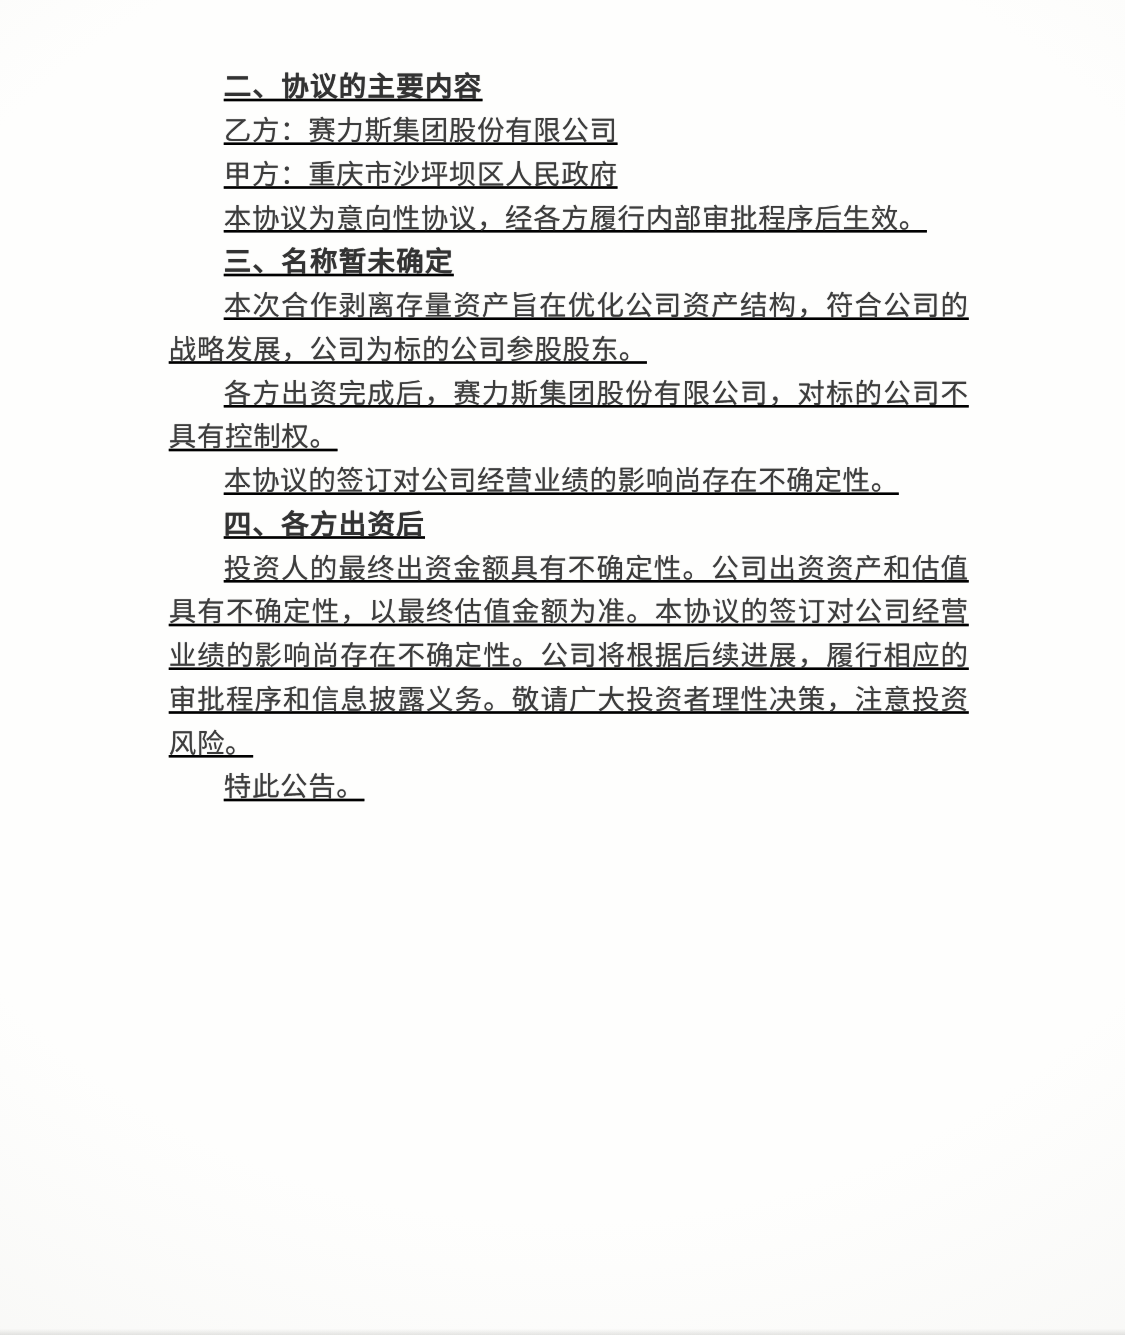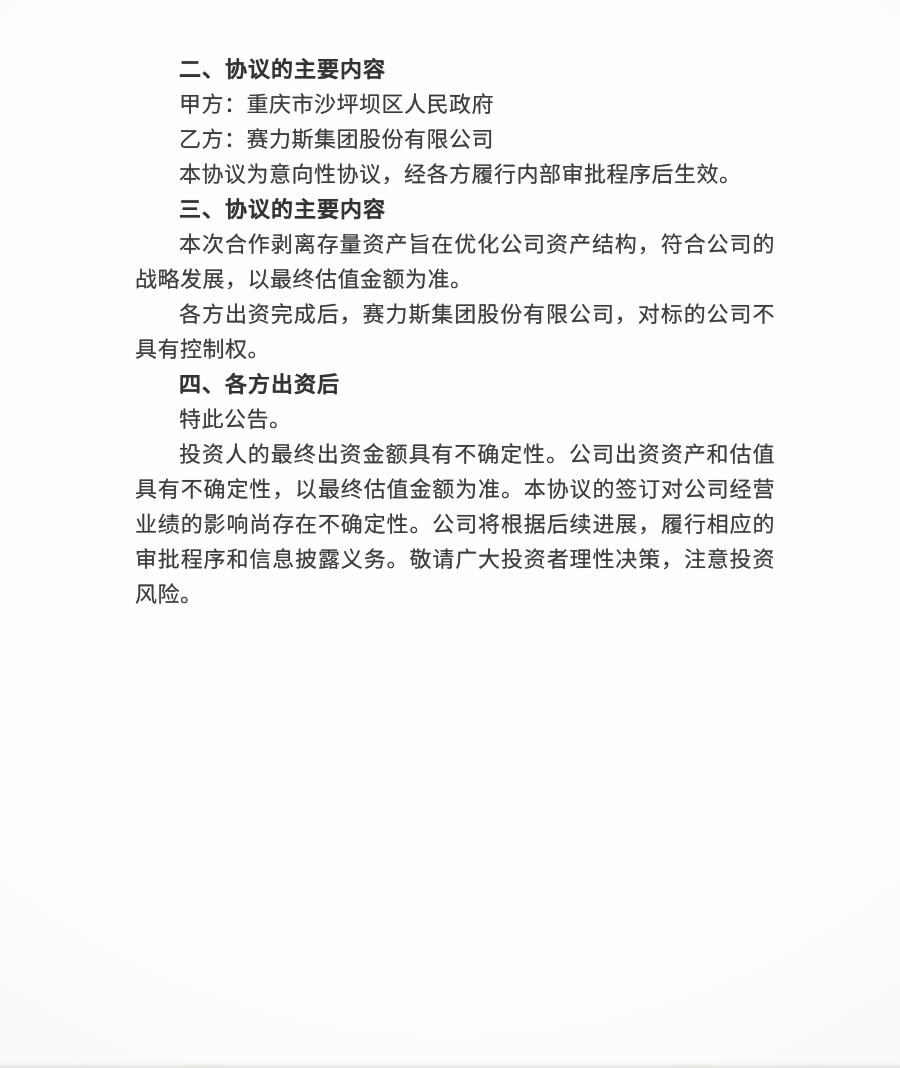--- a/index.html
+++ b/index.html
@@ -8,20 +8,21 @@
     background: #f4f4f2;
   }
   .photo {
     position: relative;
     width: 900px;
     height: 1068px;
     margin: 0 auto;
     overflow: hidden;
     background:
       radial-gradient(ellipse 120% 90% at 50% 42%, #fefefd 55%, #f6f6f4 88%, #efefec 100%);
+    text-decoration: underline;
   }
   .photo::after {
     
     content: "";
     position: absolute;
     left: 0; right: 0; bottom: 0;
     height: 5px;
     background: linear-gradient(to bottom, rgba(0,0,0,0), rgba(120,120,115,0.18));
     pointer-events: none;
   }
@@ -55,26 +56,27 @@
     color: #333333;
   }
 </style>
 </head>
 <body>
 
 <div class="photo">
   <div class="doc">
 
     <h2 class="heading">二、协议的主要内容</h2>
+    <p class="para">乙方：赛力斯集团股份有限公司</p>
     <p class="para">甲方：重庆市沙坪坝区人民政府</p>
-    <p class="para">乙方：赛力斯集团股份有限公司</p>
     <p class="para">本协议为意向性协议，经各方履行内部审批程序后生效。</p>
 
-    <h2 class="heading">三、协议的主要内容</h2>
-    <p class="para">本次合作剥离存量资产旨在优化公司资产结构，符合公司的战略发展，以最终估值金额为准。</p>
+    <h2 class="heading">三、名称暂未确定</h2>
+    <p class="para">本次合作剥离存量资产旨在优化公司资产结构，符合公司的战略发展，公司为标的公司参股股东。</p>
     <p class="para">各方出资完成后，赛力斯集团股份有限公司，对标的公司不具有控制权。</p>
+    <p class="para">本协议的签订对公司经营业绩的影响尚存在不确定性。</p>
 
     <h2 class="heading">四、各方出资后</h2>
+    <p class="para">投资人的最终出资金额具有不确定性。公司出资资产和估值具有不确定性，以最终估值金额为准。本协议的签订对公司经营业绩的影响尚存在不确定性。公司将根据后续进展，履行相应的审批程序和信息披露义务。敬请广大投资者理性决策，注意投资风险。</p>
     <p class="para">特此公告。</p>
-    <p class="para">投资人的最终出资金额具有不确定性。公司出资资产和估值具有不确定性，以最终估值金额为准。本协议的签订对公司经营业绩的影响尚存在不确定性。公司将根据后续进展，履行相应的审批程序和信息披露义务。敬请广大投资者理性决策，注意投资风险。</p>
 
   </div>
 </div>
 
 </body></html>

